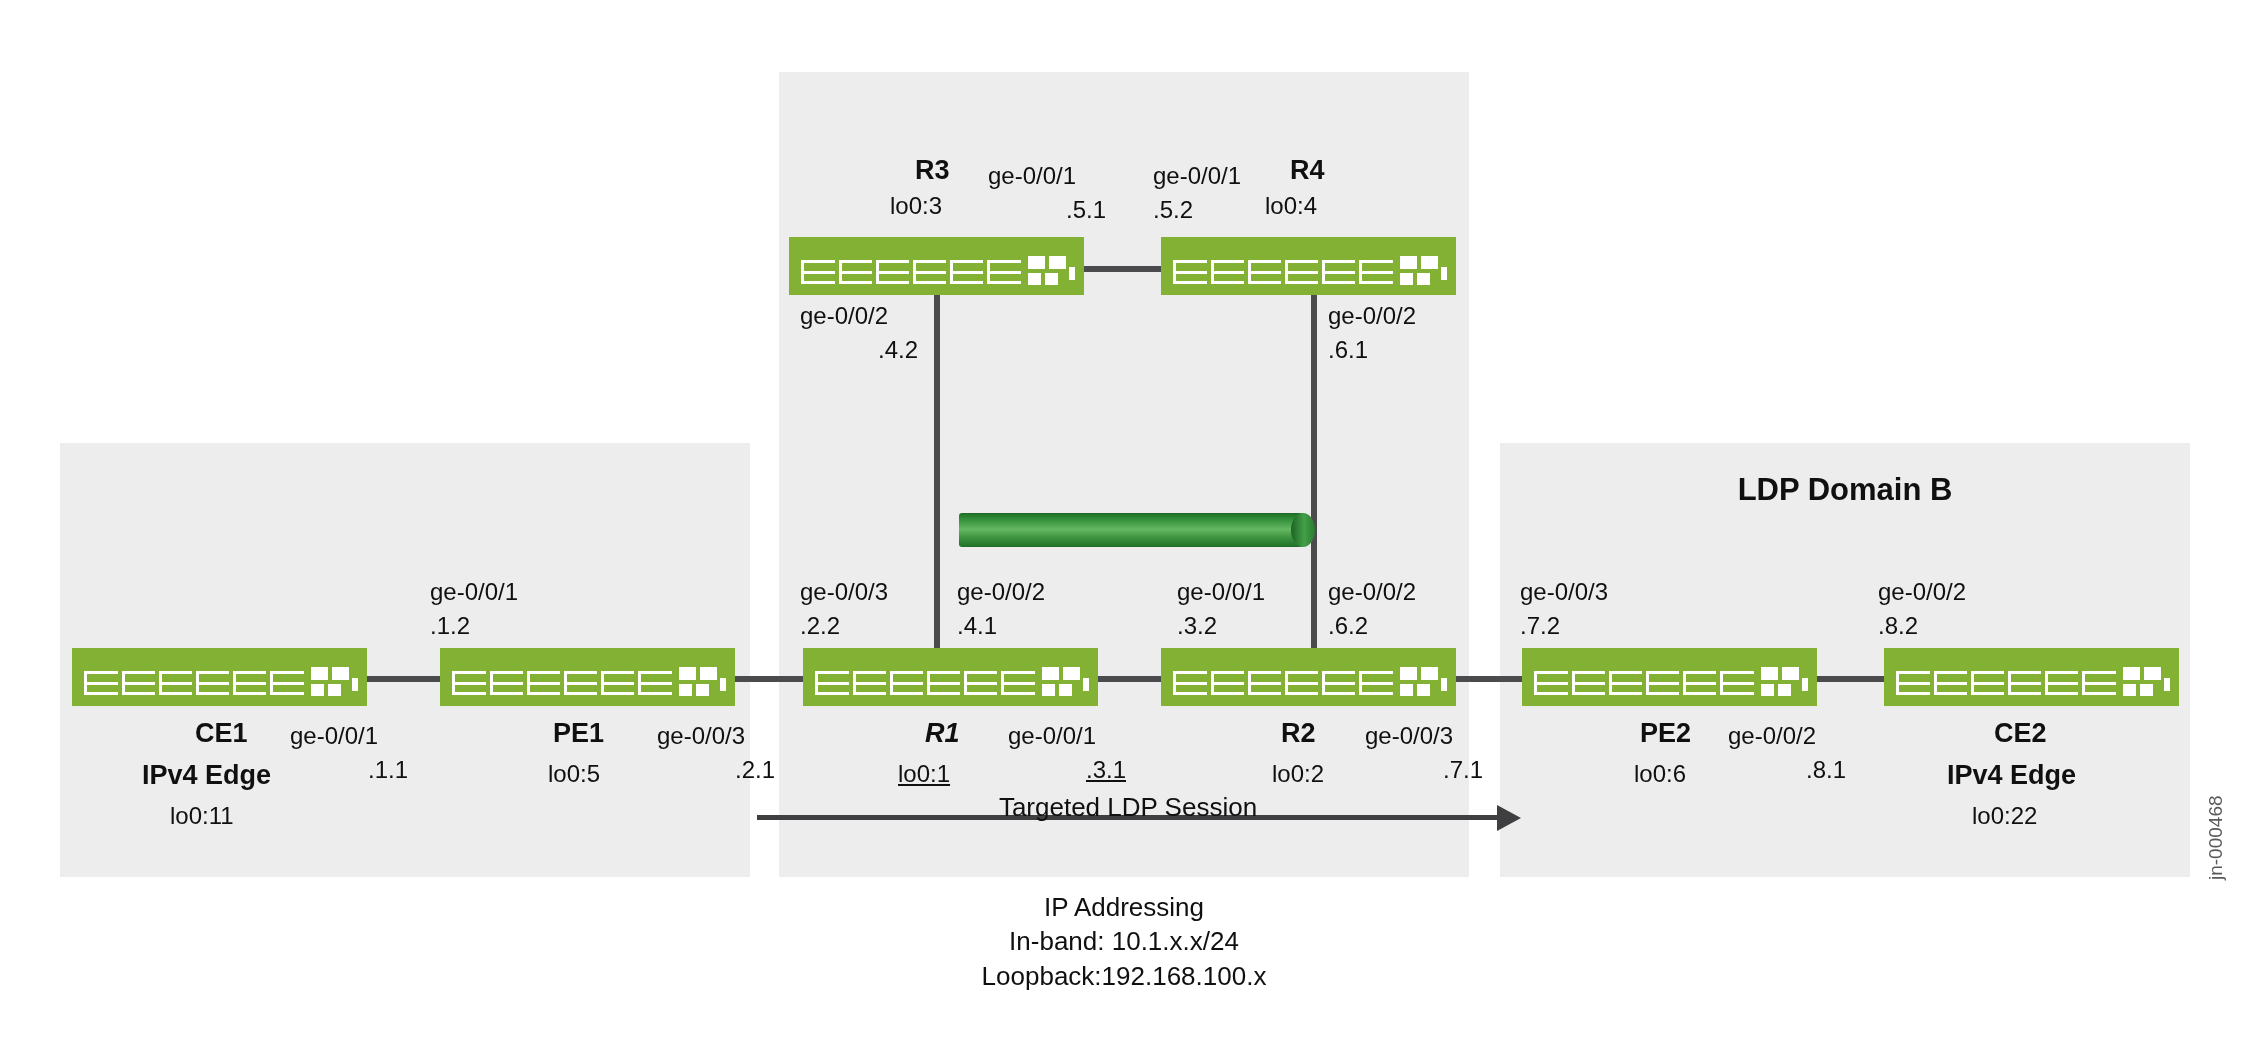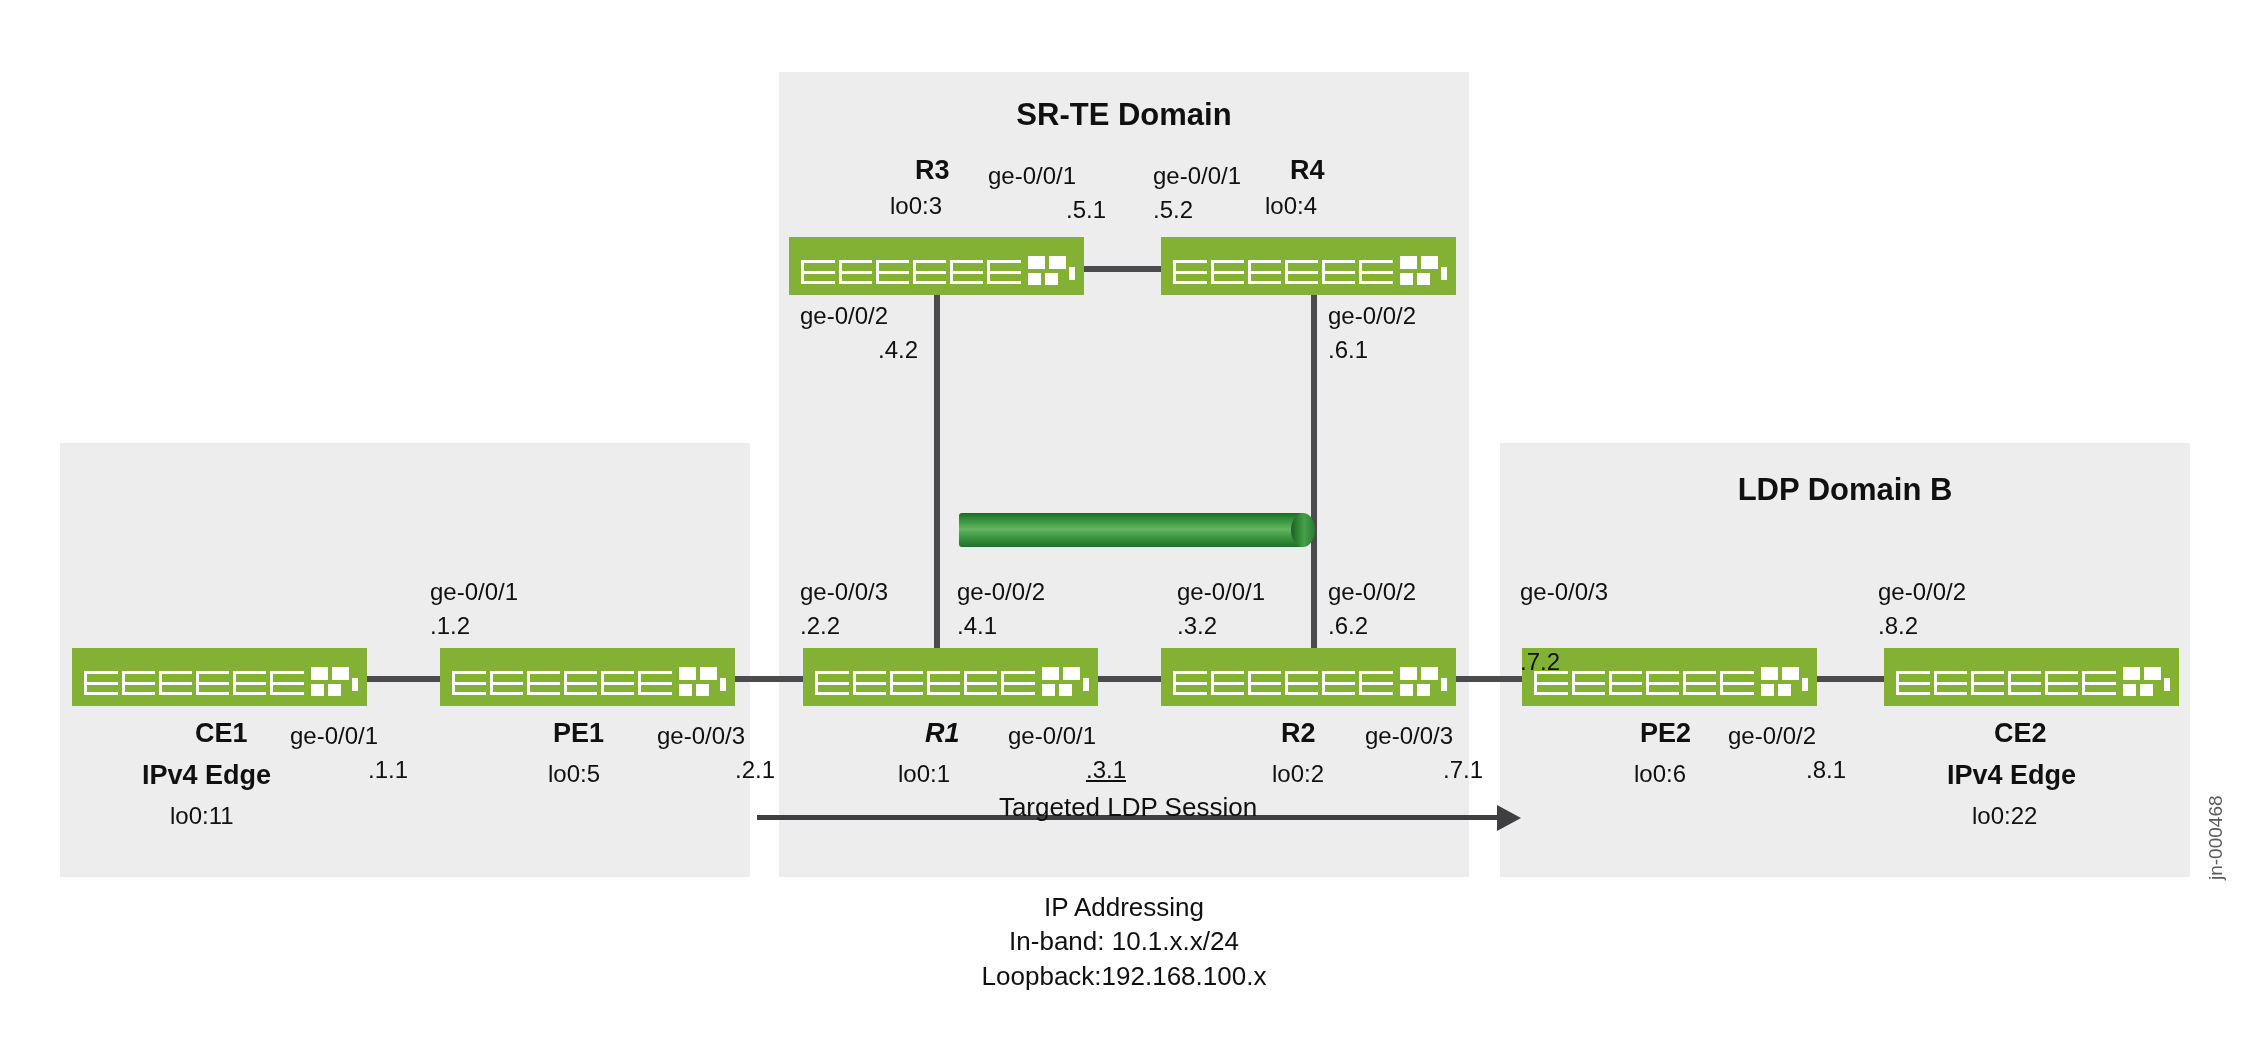--- a/index.html
+++ b/index.html
@@ -177,21 +177,20 @@
 </style>
 </head>
 <body>
 
 <div id="canvas">
 
   <div class="domain-box" style="left:779px; top:72px; width:690px; height:805px;"></div>
   <div class="domain-box" style="left:60px; top:443px; width:690px; height:434px;"></div>
   <div class="domain-box" style="left:1500px; top:443px; width:690px; height:434px;"></div>
 
-  <div class="domain-title" style="left:779px; top:97px; width:690px;">SR-TE Domain</div>
   <div class="domain-title" style="left:1500px; top:472px; width:690px;">LDP Domain B</div>
 
   <div class="link link-h" style="left:1080px; top:266px; width:85px;"></div>
 
   <div class="link link-v" style="left:934px; top:290px; height:380px;"></div>
 
   <div class="link link-v" style="left:1311px; top:290px; height:380px;"></div>
 
   <div class="link link-h" style="left:1080px; top:676px; width:85px;"></div>
 
@@ -377,38 +376,38 @@
   <div class="lbl iface" style="left:957px; top:578px;">ge-0/0/2</div>
   <div class="lbl iface" style="left:957px; top:612px;">.4.1</div>
 
   <div class="lbl iface" style="left:1177px; top:578px;">ge-0/0/1</div>
   <div class="lbl iface" style="left:1177px; top:612px;">.3.2</div>
 
   <div class="lbl iface" style="left:1328px; top:578px;">ge-0/0/2</div>
   <div class="lbl iface" style="left:1328px; top:612px;">.6.2</div>
 
   <div class="lbl iface" style="left:1520px; top:578px;">ge-0/0/3</div>
-  <div class="lbl iface" style="left:1520px; top:612px;margin-top:36px;">.7.2</div>
+  <div class="lbl iface" style="left:1520px; top:612px;">.7.2</div>
 
   <div class="lbl iface" style="left:1878px; top:578px;">ge-0/0/2</div>
   <div class="lbl iface" style="left:1878px; top:612px;text-align:center;">.8.2</div>
 
   <div class="lbl node-name" style="left:195px; top:718px;">CE1</div>
   <div class="lbl node-name" style="left:142px; top:760px;">IPv4 Edge</div>
   <div class="lbl node-sub" style="left:170px; top:802px;">lo0:11</div>
   <div class="lbl iface" style="left:290px; top:722px;">ge-0/0/1</div>
   <div class="lbl iface right" style="left:290px; top:756px; width:118px;">.1.1</div>
 
   <div class="lbl node-name" style="left:553px; top:718px;">PE1</div>
   <div class="lbl node-sub" style="left:548px; top:760px;">lo0:5</div>
   <div class="lbl iface" style="left:657px; top:722px;">ge-0/0/3</div>
   <div class="lbl iface right" style="left:657px; top:756px; width:118px;">.2.1</div>
 
   <div class="lbl node-name" style="left:925px; top:718px;font-style:italic;">R1</div>
-  <div class="lbl node-sub" style="left:898px; top:760px;">lo0:1</div>
+  <div class="lbl node-sub" style="left:898px; top:760px;text-decoration:underline;">lo0:1</div>
   <div class="lbl iface" style="left:1008px; top:722px;">ge-0/0/1</div>
   <div class="lbl iface right" style="left:1008px; top:756px; width:118px;text-decoration:underline;">.3.1</div>
 
   <div class="lbl node-name" style="left:1281px; top:718px;">R2</div>
   <div class="lbl node-sub" style="left:1272px; top:760px;">lo0:2</div>
   <div class="lbl iface" style="left:1365px; top:722px;">ge-0/0/3</div>
   <div class="lbl iface right" style="left:1365px; top:756px; width:118px;">.7.1</div>
 
   <div class="lbl node-name" style="left:1640px; top:718px;">PE2</div>
   <div class="lbl node-sub" style="left:1634px; top:760px;">lo0:6</div>

